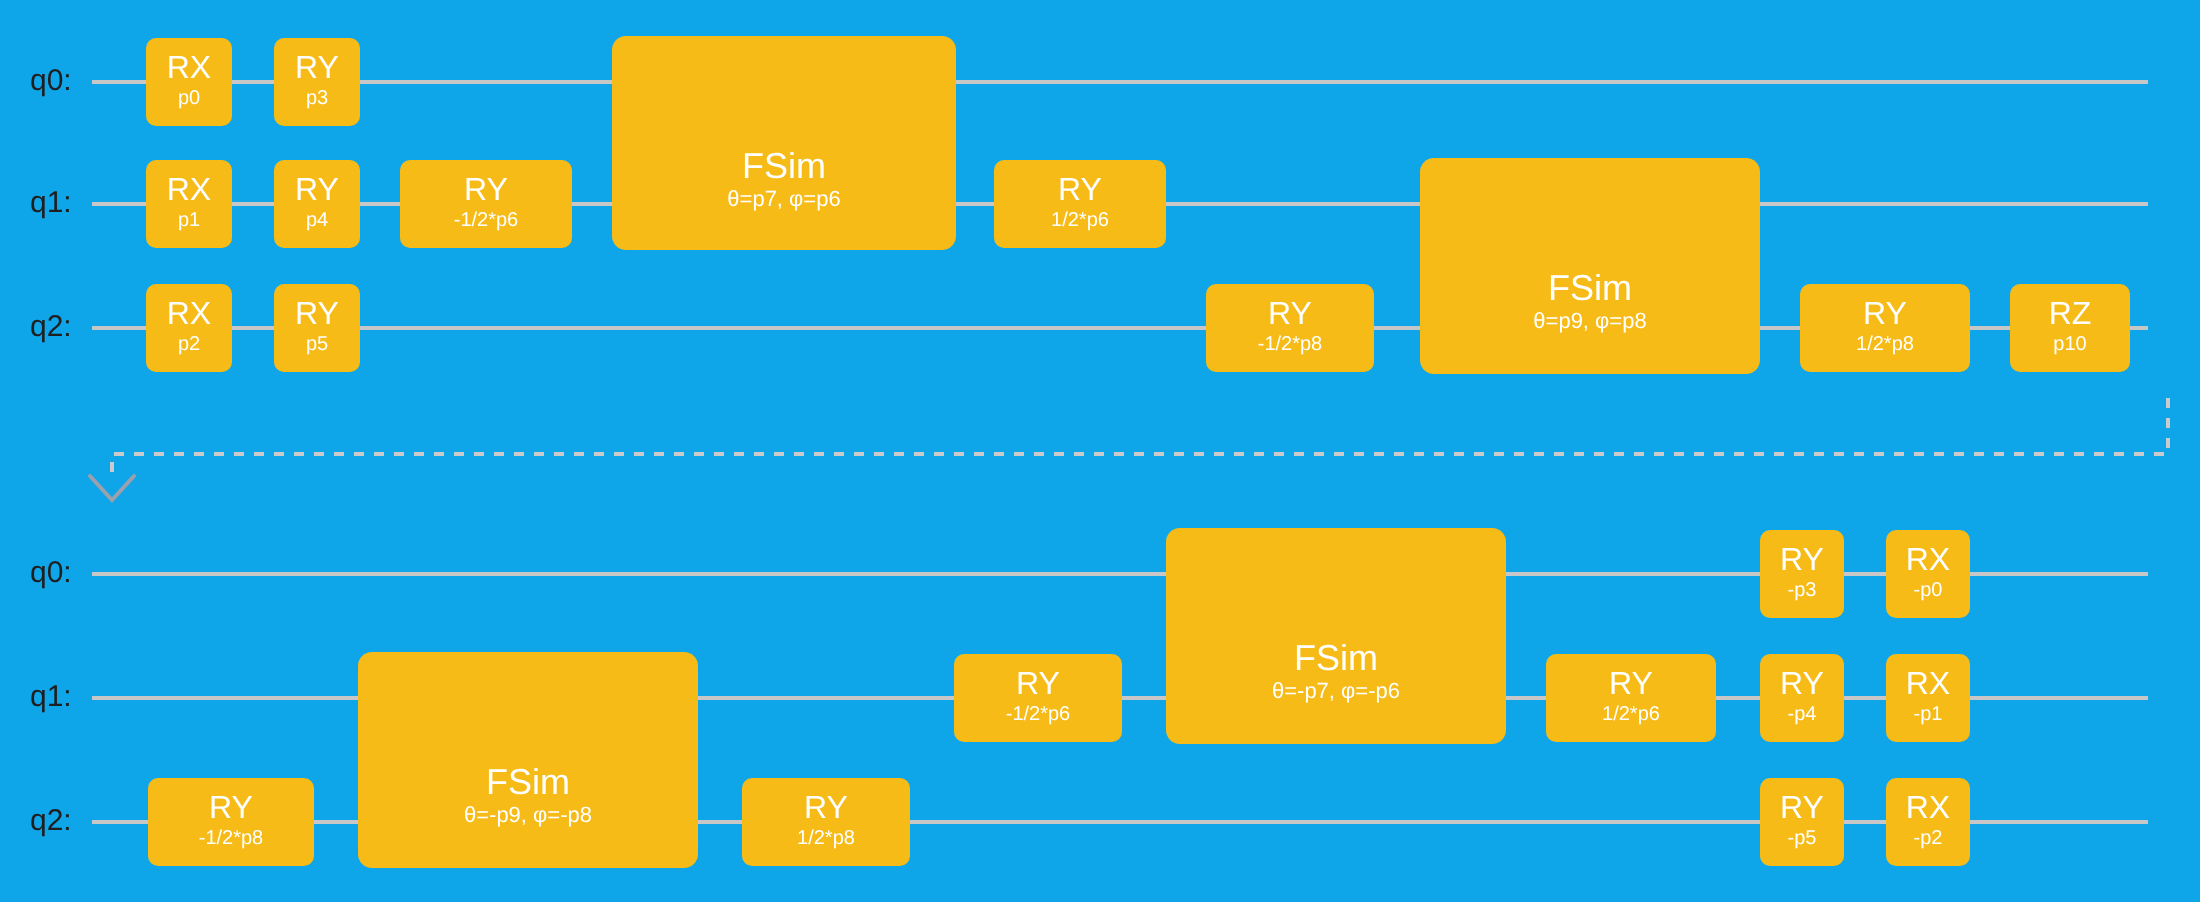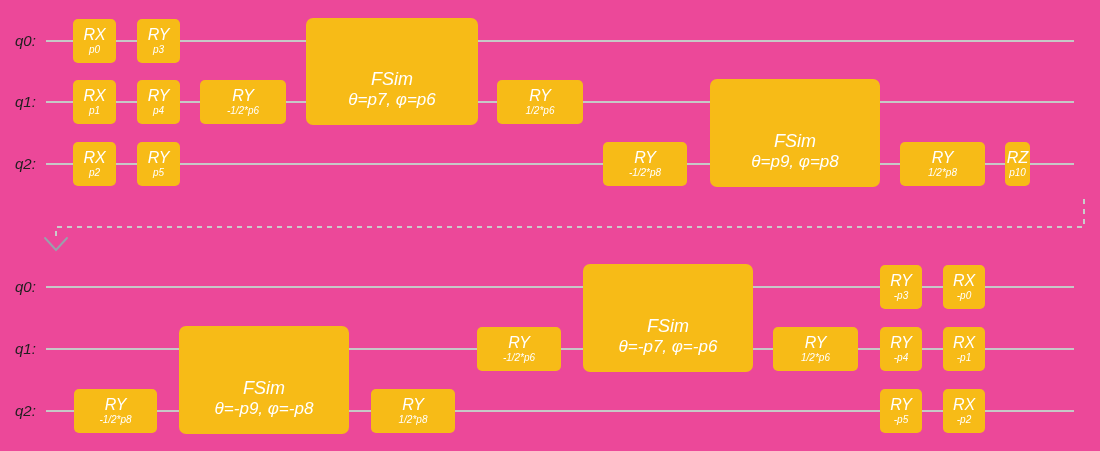--- a/index.html
+++ b/index.html
@@ -5,23 +5,22 @@
   html, body {
     margin: 0;
     padding: 0;
     background: #ffffff;
     font-family: "Liberation Sans", sans-serif;
   }
   #stage {
     position: relative;
     width: 1100px;
     height: 451px;
-    background: #ec4899;
+    background: #0ea5e9;
     overflow: hidden;
-    font-style: italic;
   }
   .qubit-label {
     position: absolute;
     left: 15px;
     transform: translateY(-52%);
     font-size: 15px;
     color: #1f1f1f;
     white-space: nowrap;
   }
   .wire {
@@ -38,21 +37,21 @@
     align-items: center;
     justify-content: center;
     line-height: 1.15;
     text-align: right;
     white-space: nowrap;
     box-sizing: border-box;
   }
   .gate .gate-name { font-size: 16px; }
   .gate .gate-param { font-size: 10px; }
   .gate.two .gate-name { font-size: 18px; margin-top: 36px; }
-  .gate.two .gate-param { font-size: 17px; }
+  .gate.two .gate-param { font-size: 11px; }
   #wrap-connector-svg {
     position: absolute;
     left: 0; top: 0;
     width: 1100px;
     height: 451px;
     pointer-events: none;
   }
 </style>
 </head>
 <body>
@@ -109,21 +108,21 @@
       <div class="gate-param">-1/2*p8</div>
     </div>
     <div class="gate two" style="background: rgb(247, 187, 23); color: rgb(255, 255, 255); left: 710px; width: 170px; border-radius: 7px; top: 79px; height: 108px;">
       <div class="gate-name">FSim</div>
       <div class="gate-param">θ=p9, φ=p8</div>
     </div>
     <div class="gate" style="background: rgb(247, 187, 23); color: rgb(255, 255, 255); left: 900px; width: 85px; top: 142px; height: 44px;">
       <div class="gate-name">RY</div>
       <div class="gate-param">1/2*p8</div>
     </div>
-    <div class="gate" style="background: rgb(247, 187, 23); color: rgb(255, 255, 255); left: 1005px; width: 25px; top: 142px; height: 44px;">
+    <div class="gate" style="background: rgb(247, 187, 23); color: rgb(255, 255, 255); left: 1005px; width: 60px; top: 142px; height: 44px;">
       <div class="gate-name">RZ</div>
       <div class="gate-param">p10</div>
     </div>
     <div class="qubit-label" style="top: 287px; color: rgb(31, 31, 31);">q0:</div>
     <div class="wire" style="left: 46px; width: 1028px; top: 286px; background: rgb(199, 199, 199);"></div>
     <div class="qubit-label" style="top: 349px; color: rgb(31, 31, 31);">q1:</div>
     <div class="wire" style="left: 46px; width: 1028px; top: 348px; background: rgb(199, 199, 199);"></div>
     <div class="qubit-label" style="top: 411px; color: rgb(31, 31, 31);">q2:</div>
     <div class="wire" style="left: 46px; width: 1028px; top: 410px; background: rgb(199, 199, 199);"></div>
     <div class="gate" style="background: rgb(247, 187, 23); color: rgb(255, 255, 255); left: 74px; width: 83px; top: 389px; height: 44px;">

